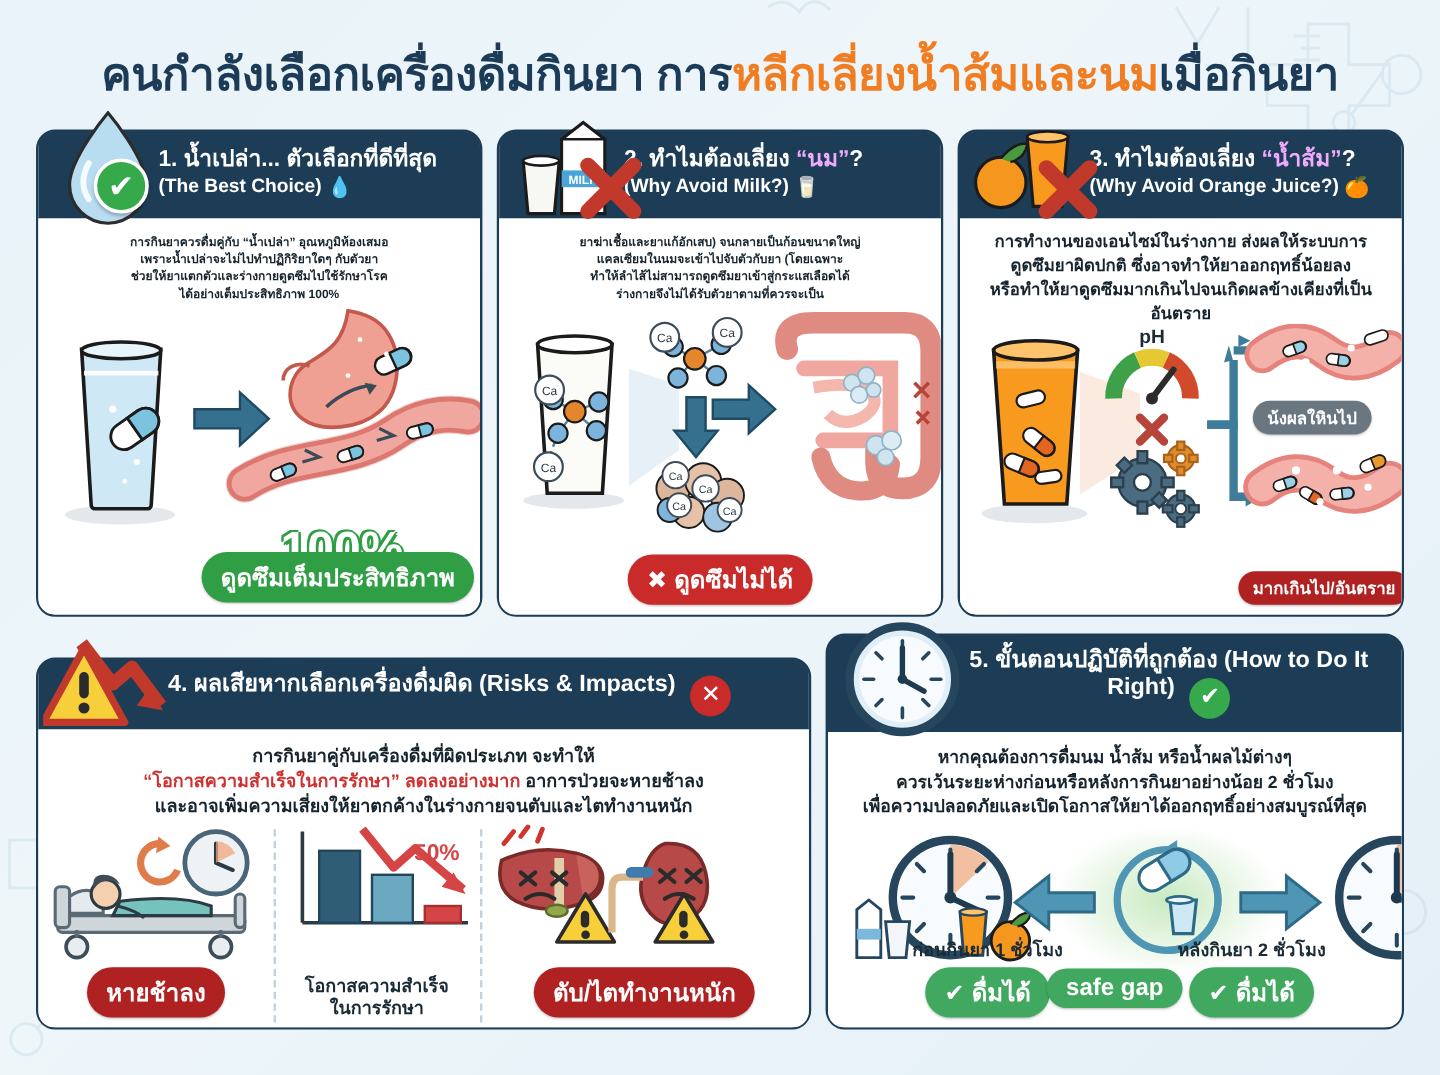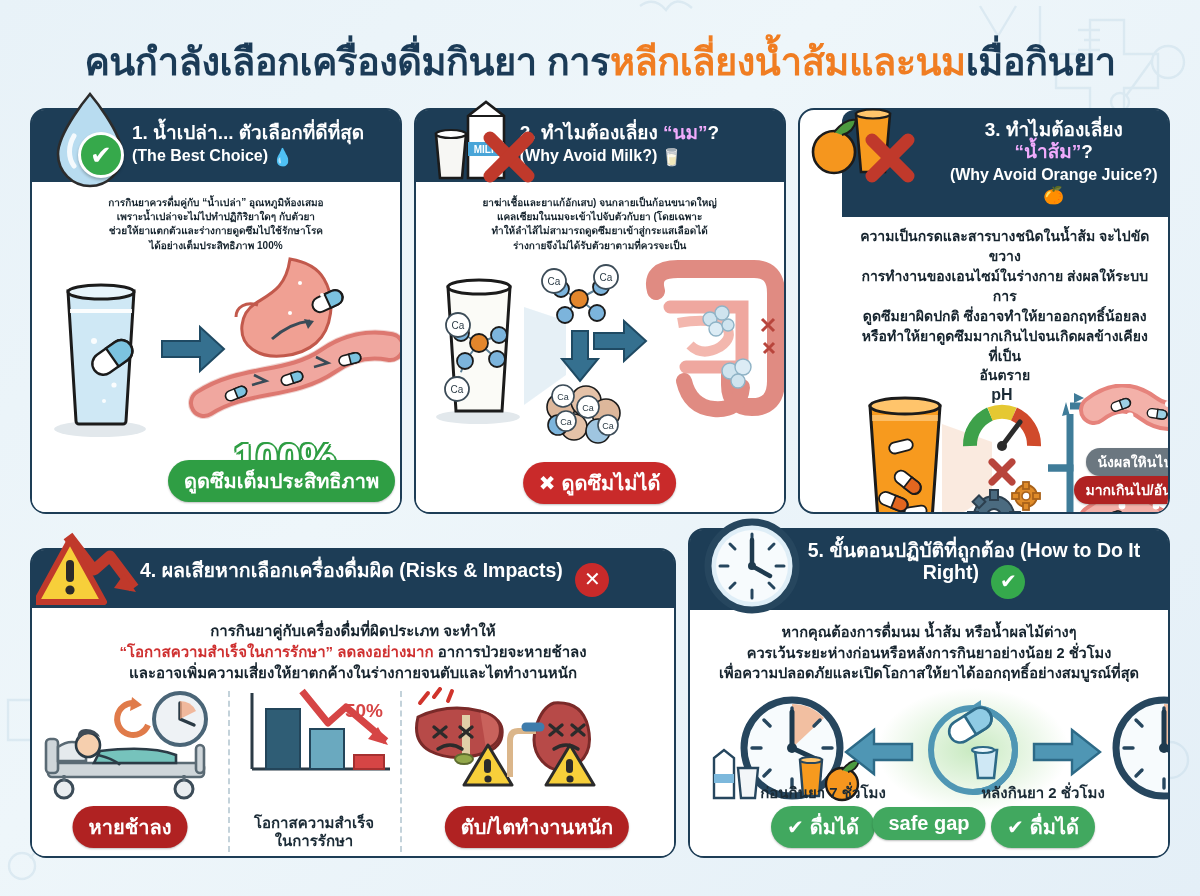--- a/index.html
+++ b/index.html
@@ -348,21 +348,21 @@
           <div class="abs center-x" style="bottom:8px;">
             <span class="badge red">
                 <span>✖</span>
                 <span>ดูดซึมไม่ได้</span>
               </span>
           </div>
         </div>
       </div>
     </div>
 
-    <div class="card" style="width:378px;padding-left:42px;">
+    <div class="card" style="width:378px;">
       <div class="corner-icon oj-wrap">
         <svg width="122" height="102" viewBox="0 0 122 102">
 
           <path d="M46 18 h34 l-5 58 h-24 z" fill="#f79a1e" stroke="#1b1b1b" stroke-width="2.6"></path>
           <ellipse cx="63" cy="18" rx="17" ry="4.5" fill="#ffc46b" stroke="#1b1b1b" stroke-width="2.2"></ellipse>
 
           <circle cx="24" cy="56" r="21" fill="#f5961e" stroke="#1b1b1b" stroke-width="2.6"></circle>
           <path d="M24 36 q12 -14 22 -12 q-2 12 -14 15" fill="#4c9a3f" stroke="#1b1b1b" stroke-width="2"></path>
 
           <g stroke="#c0392b" stroke-width="13" stroke-linecap="round">
@@ -376,21 +376,20 @@
           <span>3.</span>
           <span> ทำไมต้องเลี่ยง </span><span class="hl">“น้ำส้ม”</span><span>?</span>
         </div>
         <div class="h-en">
           <span>(Why Avoid Orange Juice?)</span>
           <span class="inline-emoji">🍊</span>
         </div>
       </div>
       <div class="card-body">
         <div class="desc" style="padding-top:10px;font-size:14px;">
-          <div><span>ความเป็นกรดและสารบางชนิดในน้ำส้ม จะไปขัดขวาง</span></div>
           <div><span>การทำงานของเอนไซม์ในร่างกาย ส่งผลให้ระบบการ</span></div>
           <div><span>ดูดซึมยาผิดปกติ ซึ่งอาจทำให้ยาออกฤทธิ์น้อยลง</span></div>
           <div><span>หรือทำให้ยาดูดซึมมากเกินไปจนเกิดผลข้างเคียงที่เป็น</span></div>
           <div><span>อันตราย</span></div>
         </div>
         <div class="illus">
           <svg width="374" height="190" viewBox="0 0 374 190" style="position:absolute;left:0;top:-6px;">
             <path d="M100 40 L150 58 L150 110 L100 142 Z" fill="#f6d8c5" opacity=".55"></path>
 
             <ellipse cx="62" cy="158" rx="44" ry="8" fill="#e2e8ec"></ellipse>
@@ -740,21 +739,21 @@
               <g transform="translate(74,52)">
                 <path d="M6 12 l10 -8 l10 8 v40 h-20 z" fill="#fff" stroke="#26465e" stroke-width="2.4"></path>
                 <rect x="6" y="28" width="20" height="9" fill="#7cb8dc"></rect>
                 <circle cx="42" cy="38" r="16" fill="#f5961e" stroke="#1b1b1b" stroke-width="2.4"></circle>
                 <path d="M42 24 q9 -11 17 -9 q-2 9 -11 11" fill="#4c9a3f" stroke="#1b1b1b" stroke-width="1.8"></path>
               </g>
             </g>
           </svg>
 
           <div class="abs" style="left:18px; bottom:8px; width:230px; text-align:center;">
-            <div class="sublabel">ก่อนกินยา 7 ชั่วโมง</div>
+            <div class="sublabel">ก่อนกินยา 1 ชั่วโมง</div>
             <div style="margin-top:4px;">
               <span class="badge greenlite">
                   <span>✔</span>
                   <span>ดื่มได้</span>
                 </span>
             </div>
           </div>
           <div class="abs center-x" style="bottom:16px;">
             <span class="badge greenlite">safe gap</span>
           </div>

